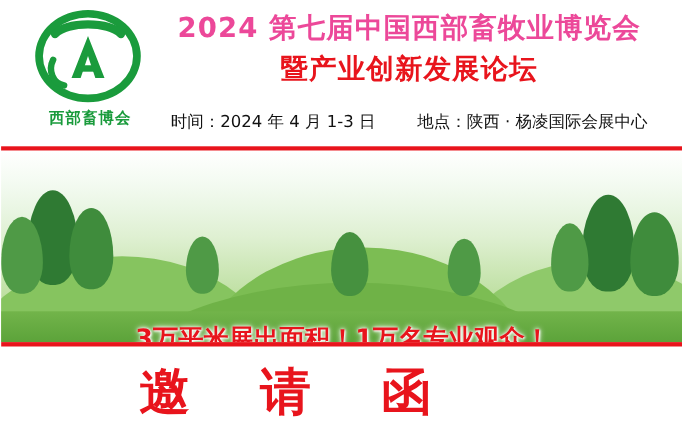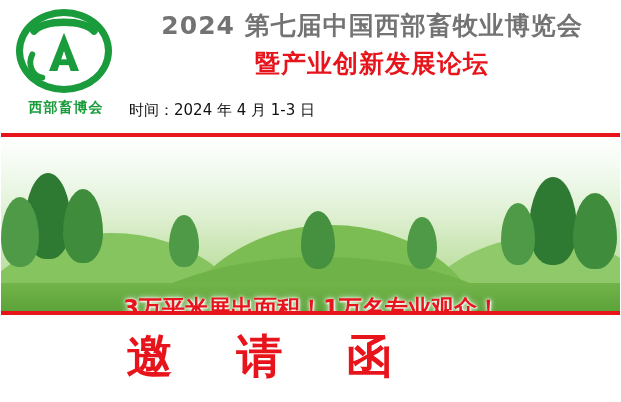--- a/index.html
+++ b/index.html
@@ -25,21 +25,21 @@
     position: absolute;
     left: 0; top: 0;
     width: 621px;
     height: 134px;
     background: #ffffff;
   }
 
   
   .logo {
     position: absolute;
-    left: 6px;
+    left: 22px;
     top: 6px;
     width: 118px;
     height: 118px;
     text-decoration: underline;
   }
   .logo-circle {
     position: absolute;
     left: 9px;
     top: 2px;
     width: 96px;
@@ -72,21 +72,21 @@
   .title-wrap {
     position: absolute;
     left: 128px;
     top: 6px;
     width: 486px;
     text-align: center;
   }
   .title-line1 {
     font-size: 25px;
     font-weight: bold;
-    color: #737373;
+    color: #ec4899;
     letter-spacing: 1px;
     line-height: 38px;
     font-family: "DejaVu Sans", "Liberation Sans", sans-serif;
   }
   .title-line2 {
     font-size: 25px;
     font-weight: bold;
     color: #e8141c;
     letter-spacing: 1px;
     line-height: 38px;
@@ -94,26 +94,25 @@
   }
 
   
   .meta-line {
     position: absolute;
     left: 128px;
     top: 100px;
     width: 486px;
     display: flex;
     justify-content: center;
-    align-items: flex-start;
+    align-items: flex-end;
     gap: 38px;
     font-size: 15px;
     color: #111111;
     font-family: "DejaVu Sans", "Liberation Sans", sans-serif;
-    flex-direction: column;
   }
   .meta-item { white-space: nowrap; }
 
   
   .rule-top {
     position: absolute;
     left: 0;
     top: 132px;
     width: 621px;
     height: 4px;
@@ -224,20 +223,21 @@
       <div class="logo-text">西部畜博会</div>
     </div>
 
     <div class="title-wrap">
       <div class="title-line1">2024 第七届中国西部畜牧业博览会</div>
       <div class="title-line2">暨产业创新发展论坛</div>
     </div>
 
     <div class="meta-line">
       <span class="meta-item">时间：2024 年 4 月 1-3 日</span>
+      <span class="meta-item">地点：陕西 · 杨凌国际会展中心</span>
     </div>
   </div>
 
   <div class="rule-top"></div>
 
   <div class="scenery">
     <div class="hill hill-c"></div>
     <div class="hill hill-a"></div>
     <div class="hill hill-b"></div>
     <div class="hill hill-d"></div>

